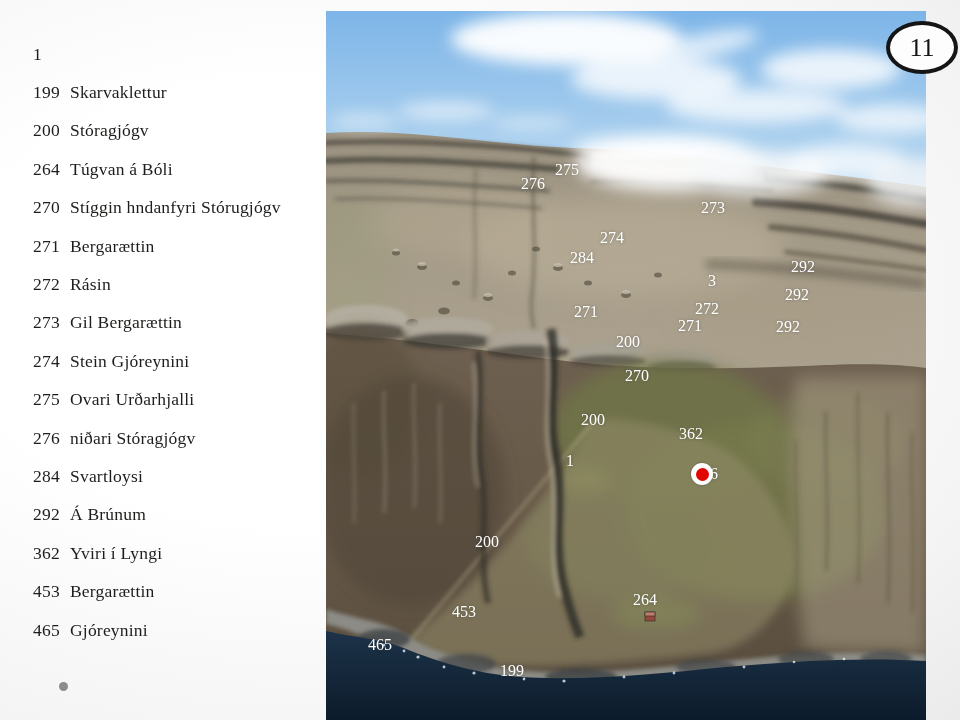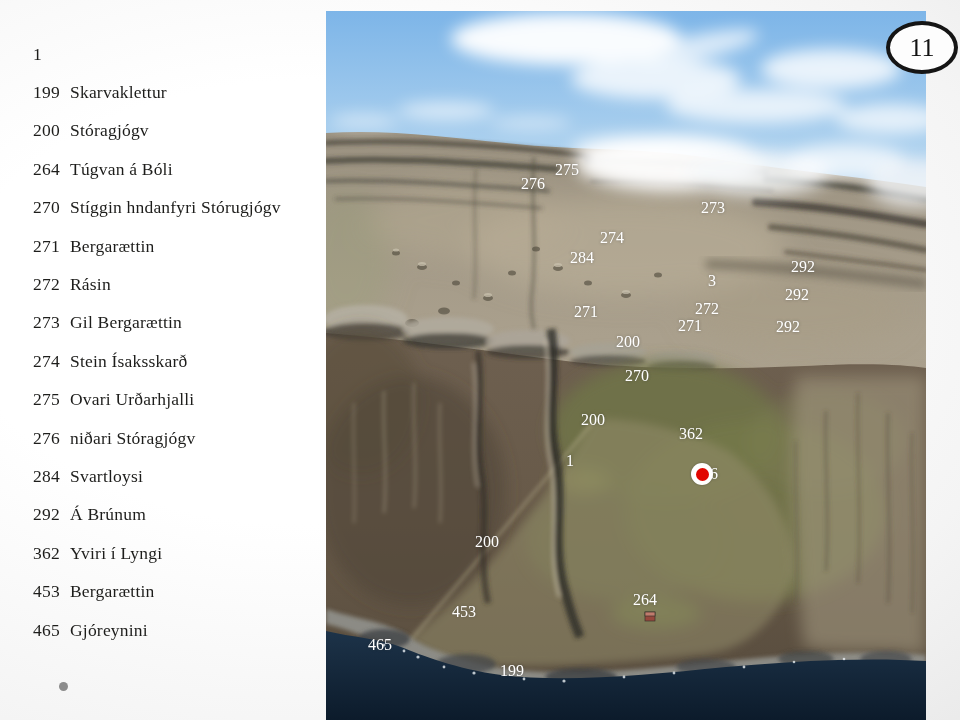--- a/index.html
+++ b/index.html
@@ -71,21 +71,21 @@
     <div class="legend-row">
         <span class="legend-num">272</span>
         <span>Rásin</span>
       </div>
     <div class="legend-row">
         <span class="legend-num">273</span>
         <span>Gil Bergarættin</span>
       </div>
     <div class="legend-row">
         <span class="legend-num">274</span>
-        <span>Stein Ísaksskarð</span>
+        <span>Stein Gjóreynini</span>
       </div>
     <div class="legend-row">
         <span class="legend-num">275</span>
         <span>Ovari Urðarhjalli</span>
       </div>
     <div class="legend-row">
         <span class="legend-num">276</span>
         <span>niðari Stóragjógv</span>
       </div>
     <div class="legend-row">

